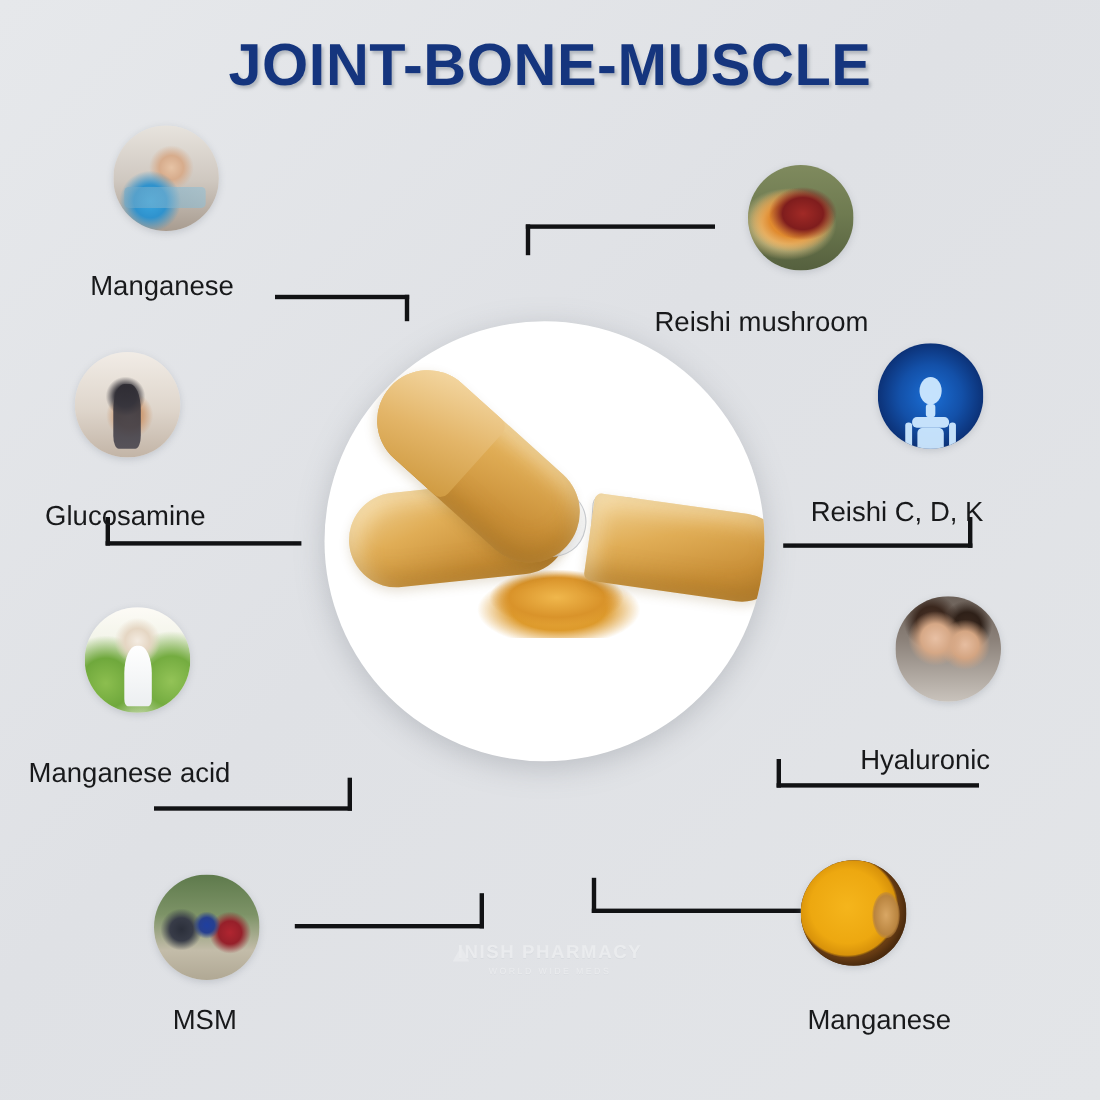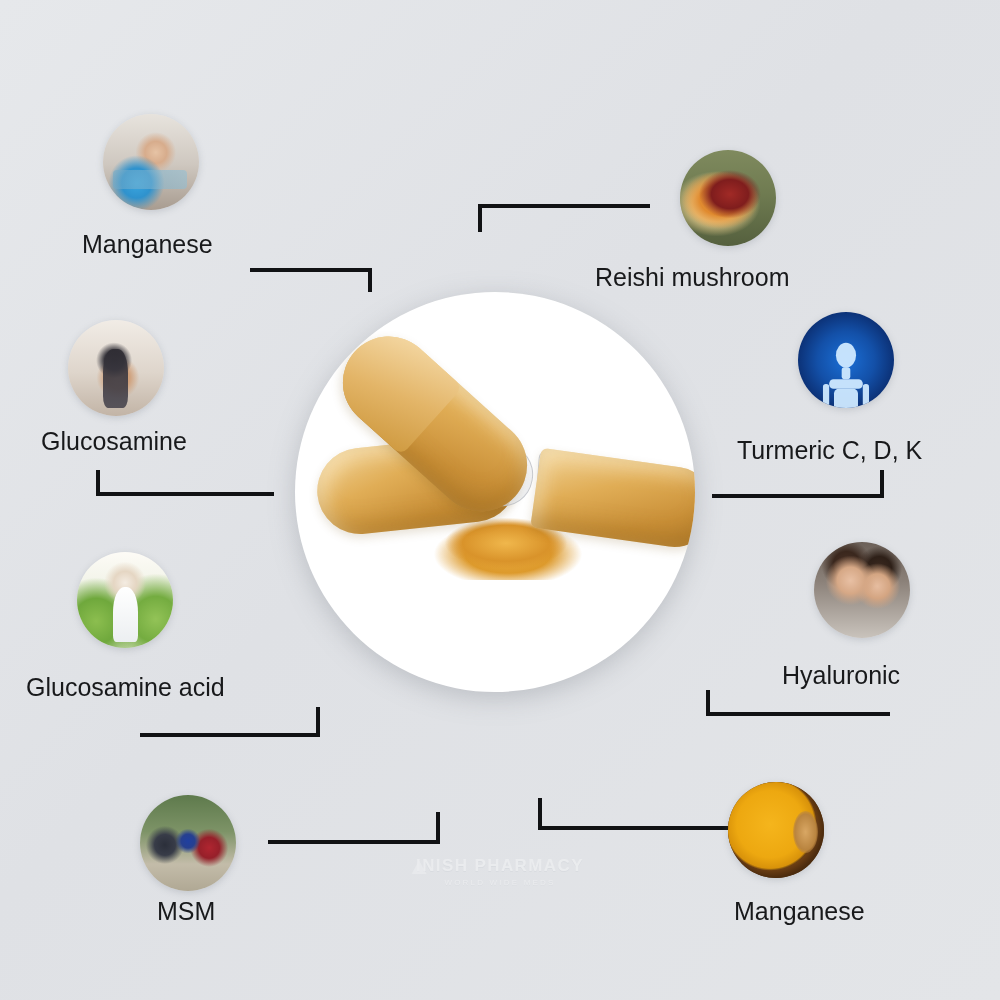--- a/index.html
+++ b/index.html
@@ -121,21 +121,21 @@
   .node { position: absolute; }
   .node .icon {
     width: 96px;
     height: 96px;
     border-radius: 50%;
     overflow: hidden;
     position: relative;
     box-shadow: 0 2px 7px rgba(120,126,136,0.28);
   }
   .node .label {
-    margin-top: 4px;
+    margin-top: 20px;
     font-size: 25px;
     color: #18191b;
     white-space: nowrap;
     font-family: "Liberation Sans", sans-serif;
     line-height: 1.1;
   }
   .node.left  .icon { margin-left: 0; }
   .node.left  .label { text-align: left; }
   .node.right .label { text-align: left; }
 
@@ -268,20 +268,21 @@
     width: 18px;
     height: 18px;
     opacity: .85;
   }
 </style>
 </head>
 <body>
 
 <div id="infographic">
 
+  <div class="title">JOINT-BONE-MUSCLE</div>
 
   <div id="connectors">
       <div class="conn h" style="left: 250px; top: 268px; width: 122px;"></div>
       <div class="conn v" style="left: 368px; top: 268px; height: 24px;"></div>
       <div class="conn h" style="left: 478px; top: 204px; width: 172px;"></div>
       <div class="conn v" style="left: 478px; top: 204px; height: 28px;"></div>
       <div class="conn h" style="left: 96px; top: 492px; width: 178px;"></div>
       <div class="conn v" style="left: 96px; top: 470px; height: 26px;"></div>
       <div class="conn h" style="left: 712px; top: 494px; width: 172px;"></div>
       <div class="conn v" style="left: 880px; top: 470px; height: 28px;"></div>
@@ -316,21 +317,21 @@
       <div class="node right" style="left: 0px; top: 0px;">
         <div class="icon" style="position: absolute; left: 680px; top: 150px;">
           <div class="ph ph-reishi"></div>
         </div>
         <div class="label" style="position: absolute; left: 595px; top: 260px;">Reishi mushroom</div>
       </div>
       <div class="node left" style="left: 0px; top: 0px;">
         <div class="icon" style="position: absolute; left: 68px; top: 320px;">
           <div class="ph ph-glucosamine"></div>
         </div>
-        <div class="label" style="position: absolute; left: 41px; top: 424px;">Glucosamine</div>
+        <div class="label" style="position: absolute; left: 41px; top: 436px;">Glucosamine</div>
       </div>
       <div class="node right" style="left: 0px; top: 0px;">
         <div class="icon" style="position: absolute; left: 798px; top: 312px;">
           <div class="ph ph-vitamin"></div>
           <svg viewBox="0 0 40 96" class="skel">
             <g fill="#cfe9ff" opacity="0.95">
               <ellipse cx="20" cy="18" rx="4.2" ry="5.2"></ellipse>
               <rect x="18.2" y="23" width="3.6" height="5" rx="1.2"></rect>
               <rect x="13" y="28" width="14" height="4" rx="1.8"></rect>
               <rect x="15" y="32" width="10" height="16" rx="2"></rect>
@@ -339,27 +340,27 @@
               <rect x="9.4" y="47" width="2.6" height="15" rx="1.2"></rect>
               <rect x="28" y="47" width="2.6" height="15" rx="1.2"></rect>
               <rect x="14" y="47" width="12" height="6" rx="2"></rect>
               <rect x="15.4" y="53" width="3" height="22" rx="1.4"></rect>
               <rect x="21.6" y="53" width="3" height="22" rx="1.4"></rect>
               <rect x="15.2" y="74" width="3.4" height="14" rx="1.4"></rect>
               <rect x="21.4" y="74" width="3.4" height="14" rx="1.4"></rect>
             </g>
           </svg>
         </div>
-        <div class="label" style="position: absolute; left: 737px; top: 433px;">Turmeric C, D, K</div>
+        <div class="label" style="position: absolute; left: 737px; top: 433px;">Reishi C, D, K</div>
       </div>
       <div class="node left" style="left: 0px; top: 0px;">
         <div class="icon" style="position: absolute; left: 77px; top: 552px;">
           <div class="ph ph-hyaluronic"></div>
         </div>
-        <div class="label" style="position: absolute; left: 26px; top: 670px;">Glucosamine acid</div>
+        <div class="label" style="position: absolute; left: 26px; top: 670px;">Manganese acid</div>
       </div>
       <div class="node right" style="left: 0px; top: 0px;">
         <div class="icon" style="position: absolute; left: 814px; top: 542px;">
           <div class="ph ph-magnesium"></div>
         </div>
         <div class="label" style="position: absolute; left: 782px; top: 658px;">Hyaluronic</div>
       </div>
       <div class="node left" style="left: 0px; top: 0px;">
         <div class="icon" style="position: absolute; left: 140px; top: 795px;">
           <div class="ph ph-msm"></div>

